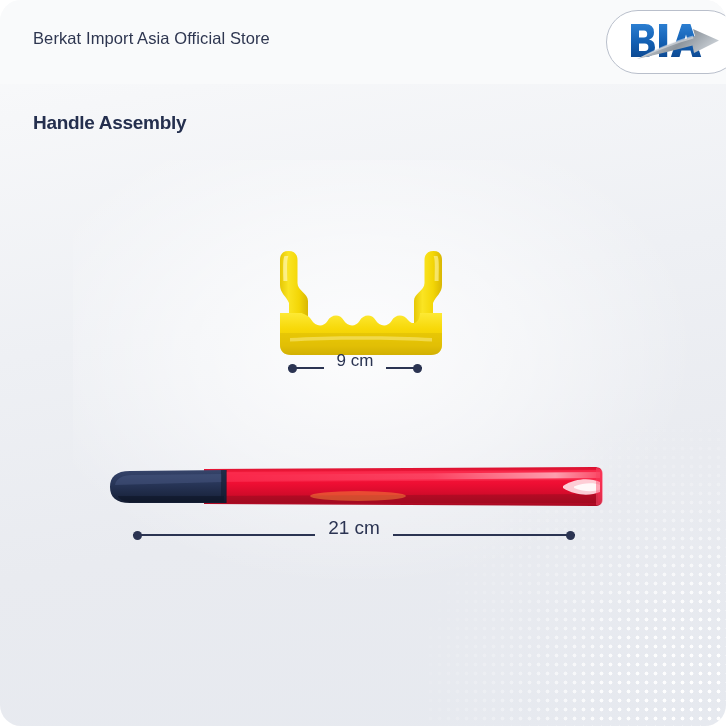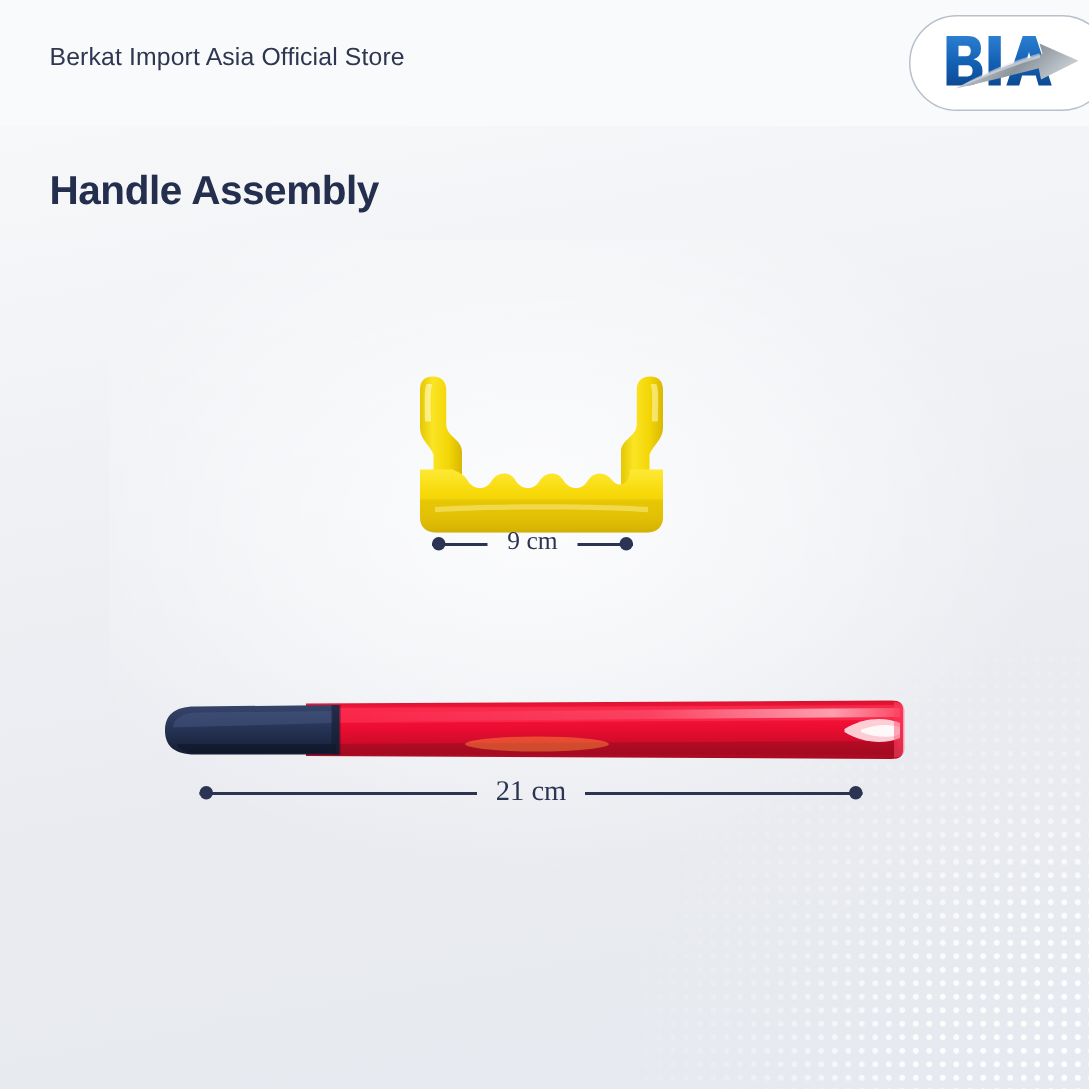--- a/index.html
+++ b/index.html
@@ -16,20 +16,21 @@
     position: relative;
     width: 726px;
     height: 726px;
     overflow: hidden;
     background: linear-gradient(170deg,
         #fafbfc 0%,
         #f6f7f9 14%,
         #eef0f4 42%,
         #e9ebf0 68%,
         #e6e9ef 100%);
+    border-radius: 21px;
   }
 
   
   .sheen {
     position: absolute;
     left: 10%;
     top: 22%;
     width: 85%;
     height: 58%;
     background: radial-gradient(ellipse at 46% 44%,
@@ -86,21 +87,21 @@
     border-radius: 34px;
     overflow: hidden;
   }
   .brand-logo svg { display: block; }
 
   
   .page-title {
     position: absolute;
     left: 33px;
     top: 112px;
-    font-size: 27px;
+    font-size: 19px;
     font-weight: 700;
     color: #242f4e;
     letter-spacing: -0.3px;
     white-space: nowrap;
   }
 
   
   .figure-bracket {
     position: absolute;
     left: 266px;
@@ -114,23 +115,22 @@
     top: 458px;
     width: 500px;
     height: 58px;
   }
   .figure-bracket svg, .figure-rod svg { display: block; }
 
   
   .dim {
     position: absolute;
     display: flex;
-    align-items: flex-start;
+    align-items: center;
     color: #2b3452;
-    font-family: Liberation Serif, serif;
   }
   .dim .rule {
     flex: 1 1 auto;
     position: relative;
     height: 9px;
   }
   .dim .rule::before {
     content: "";
     position: absolute;
     top: 50%;

